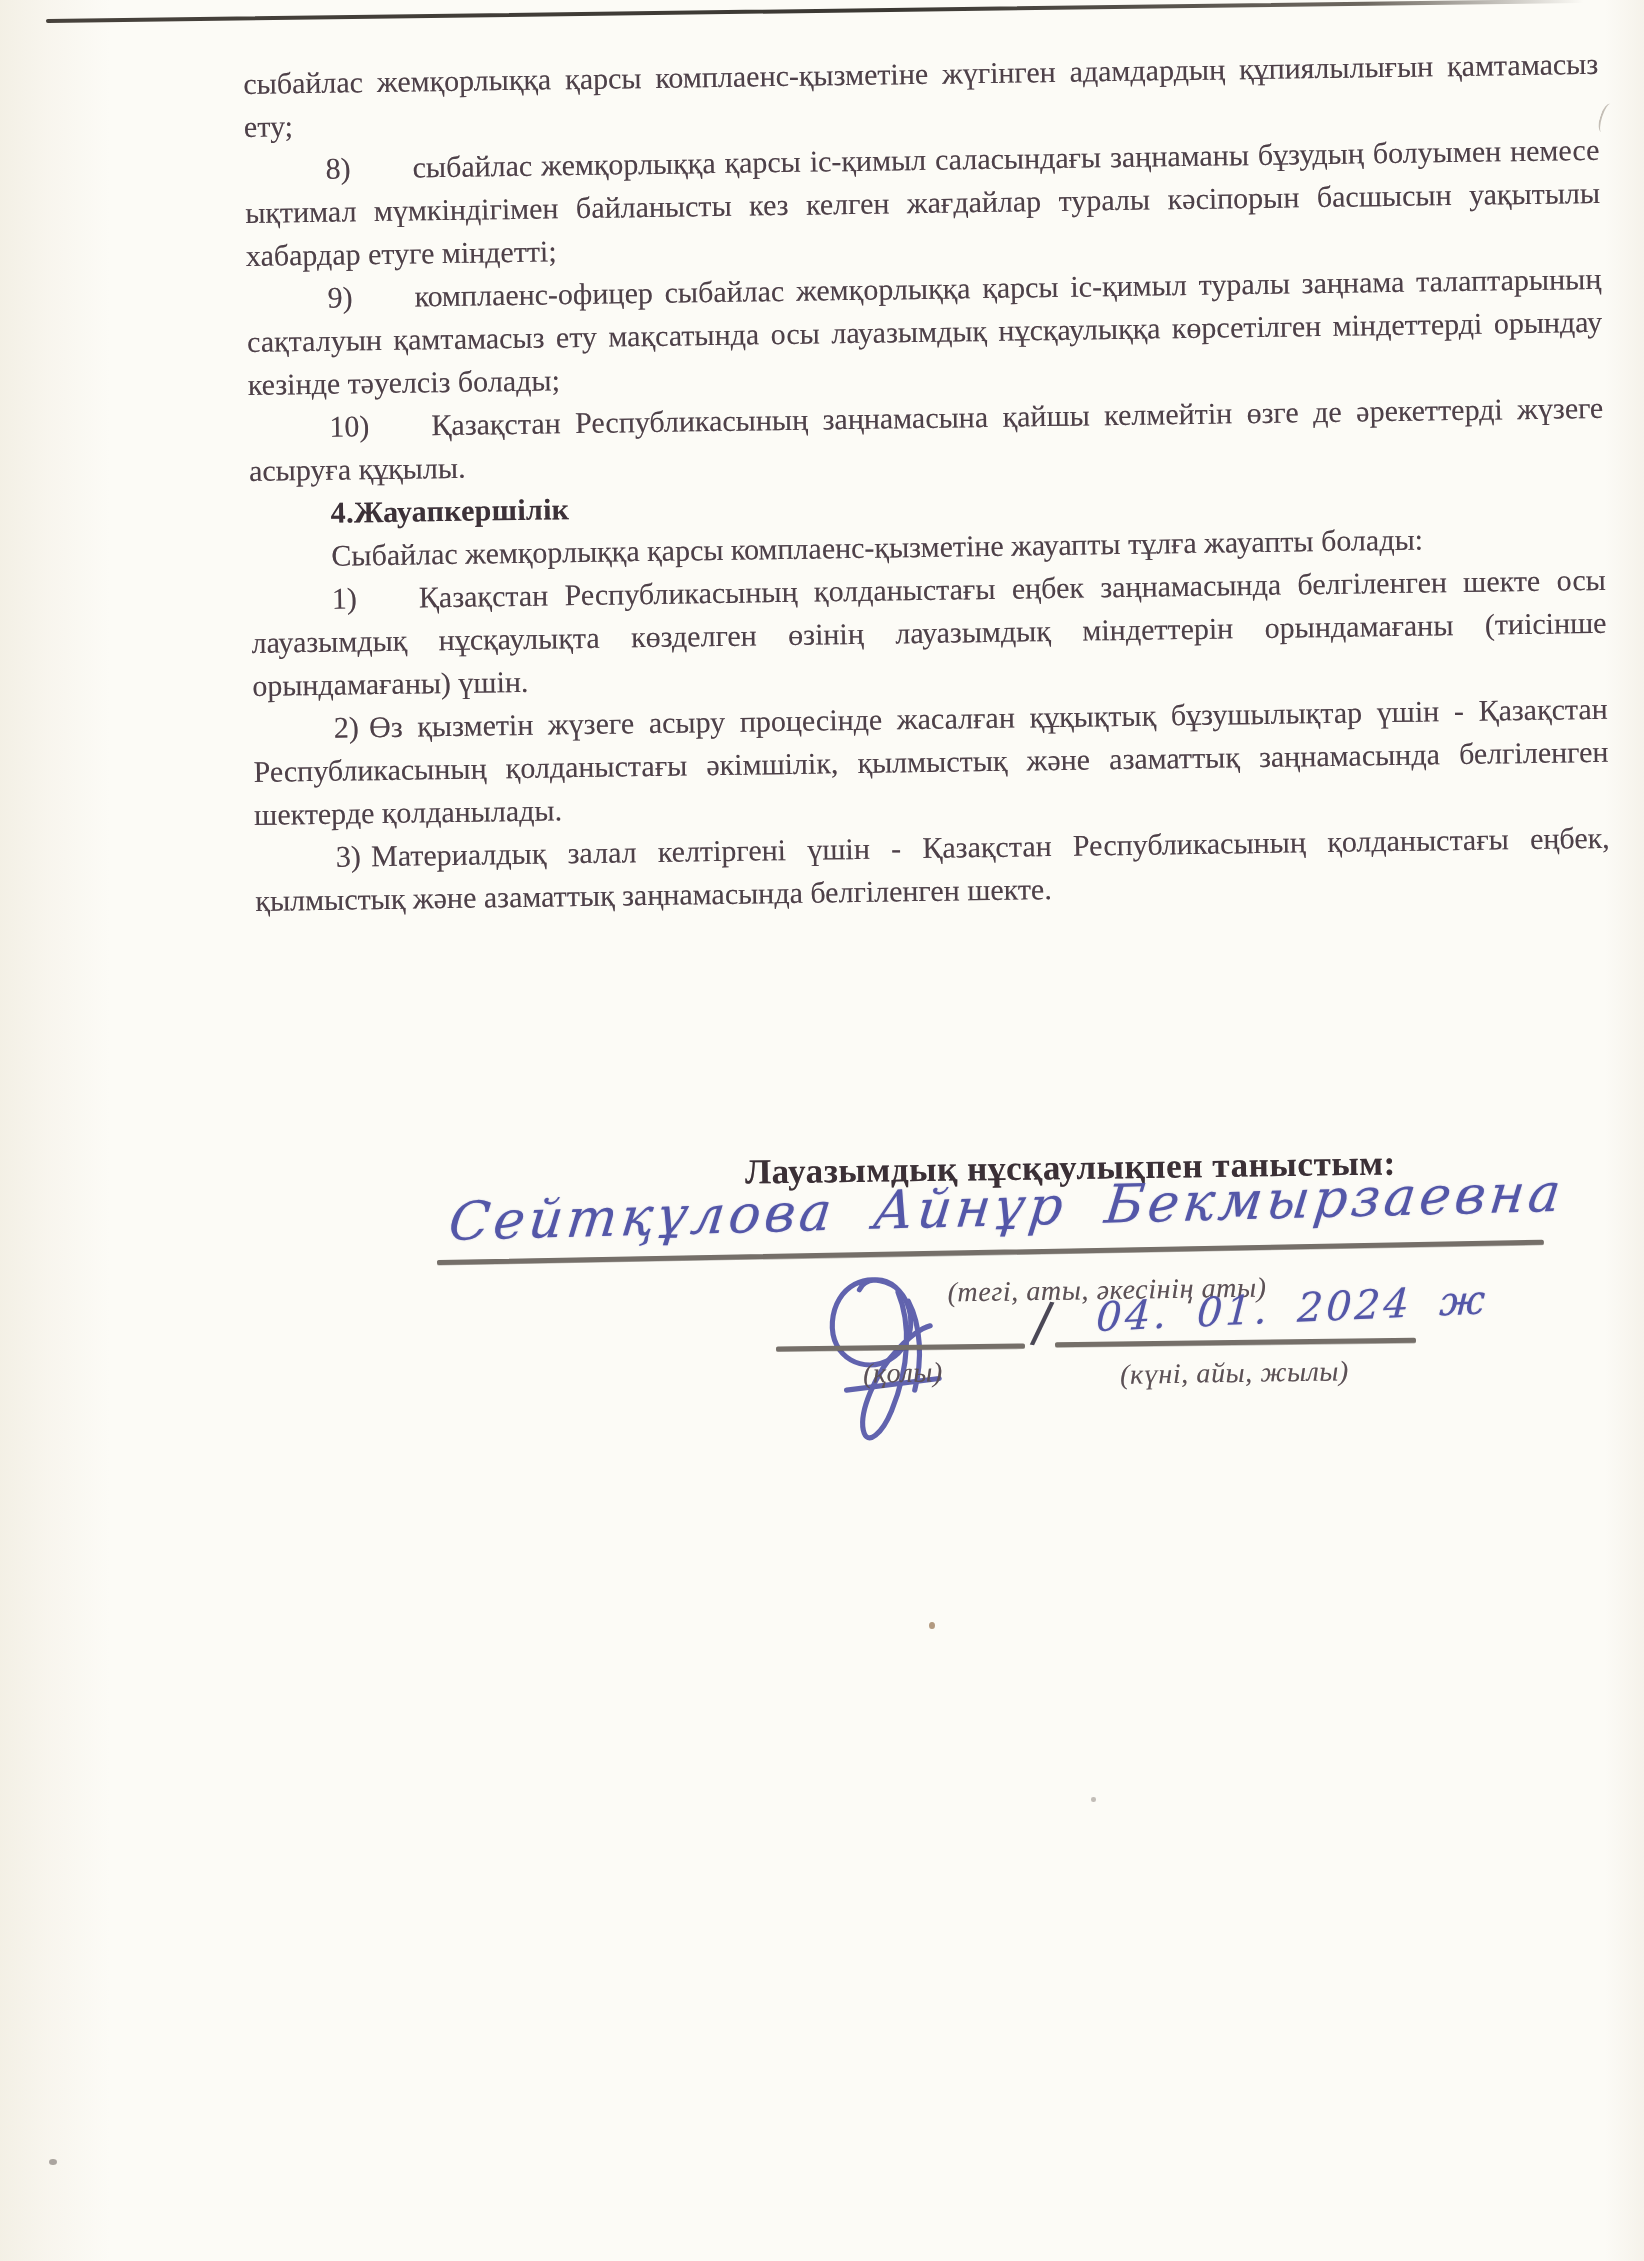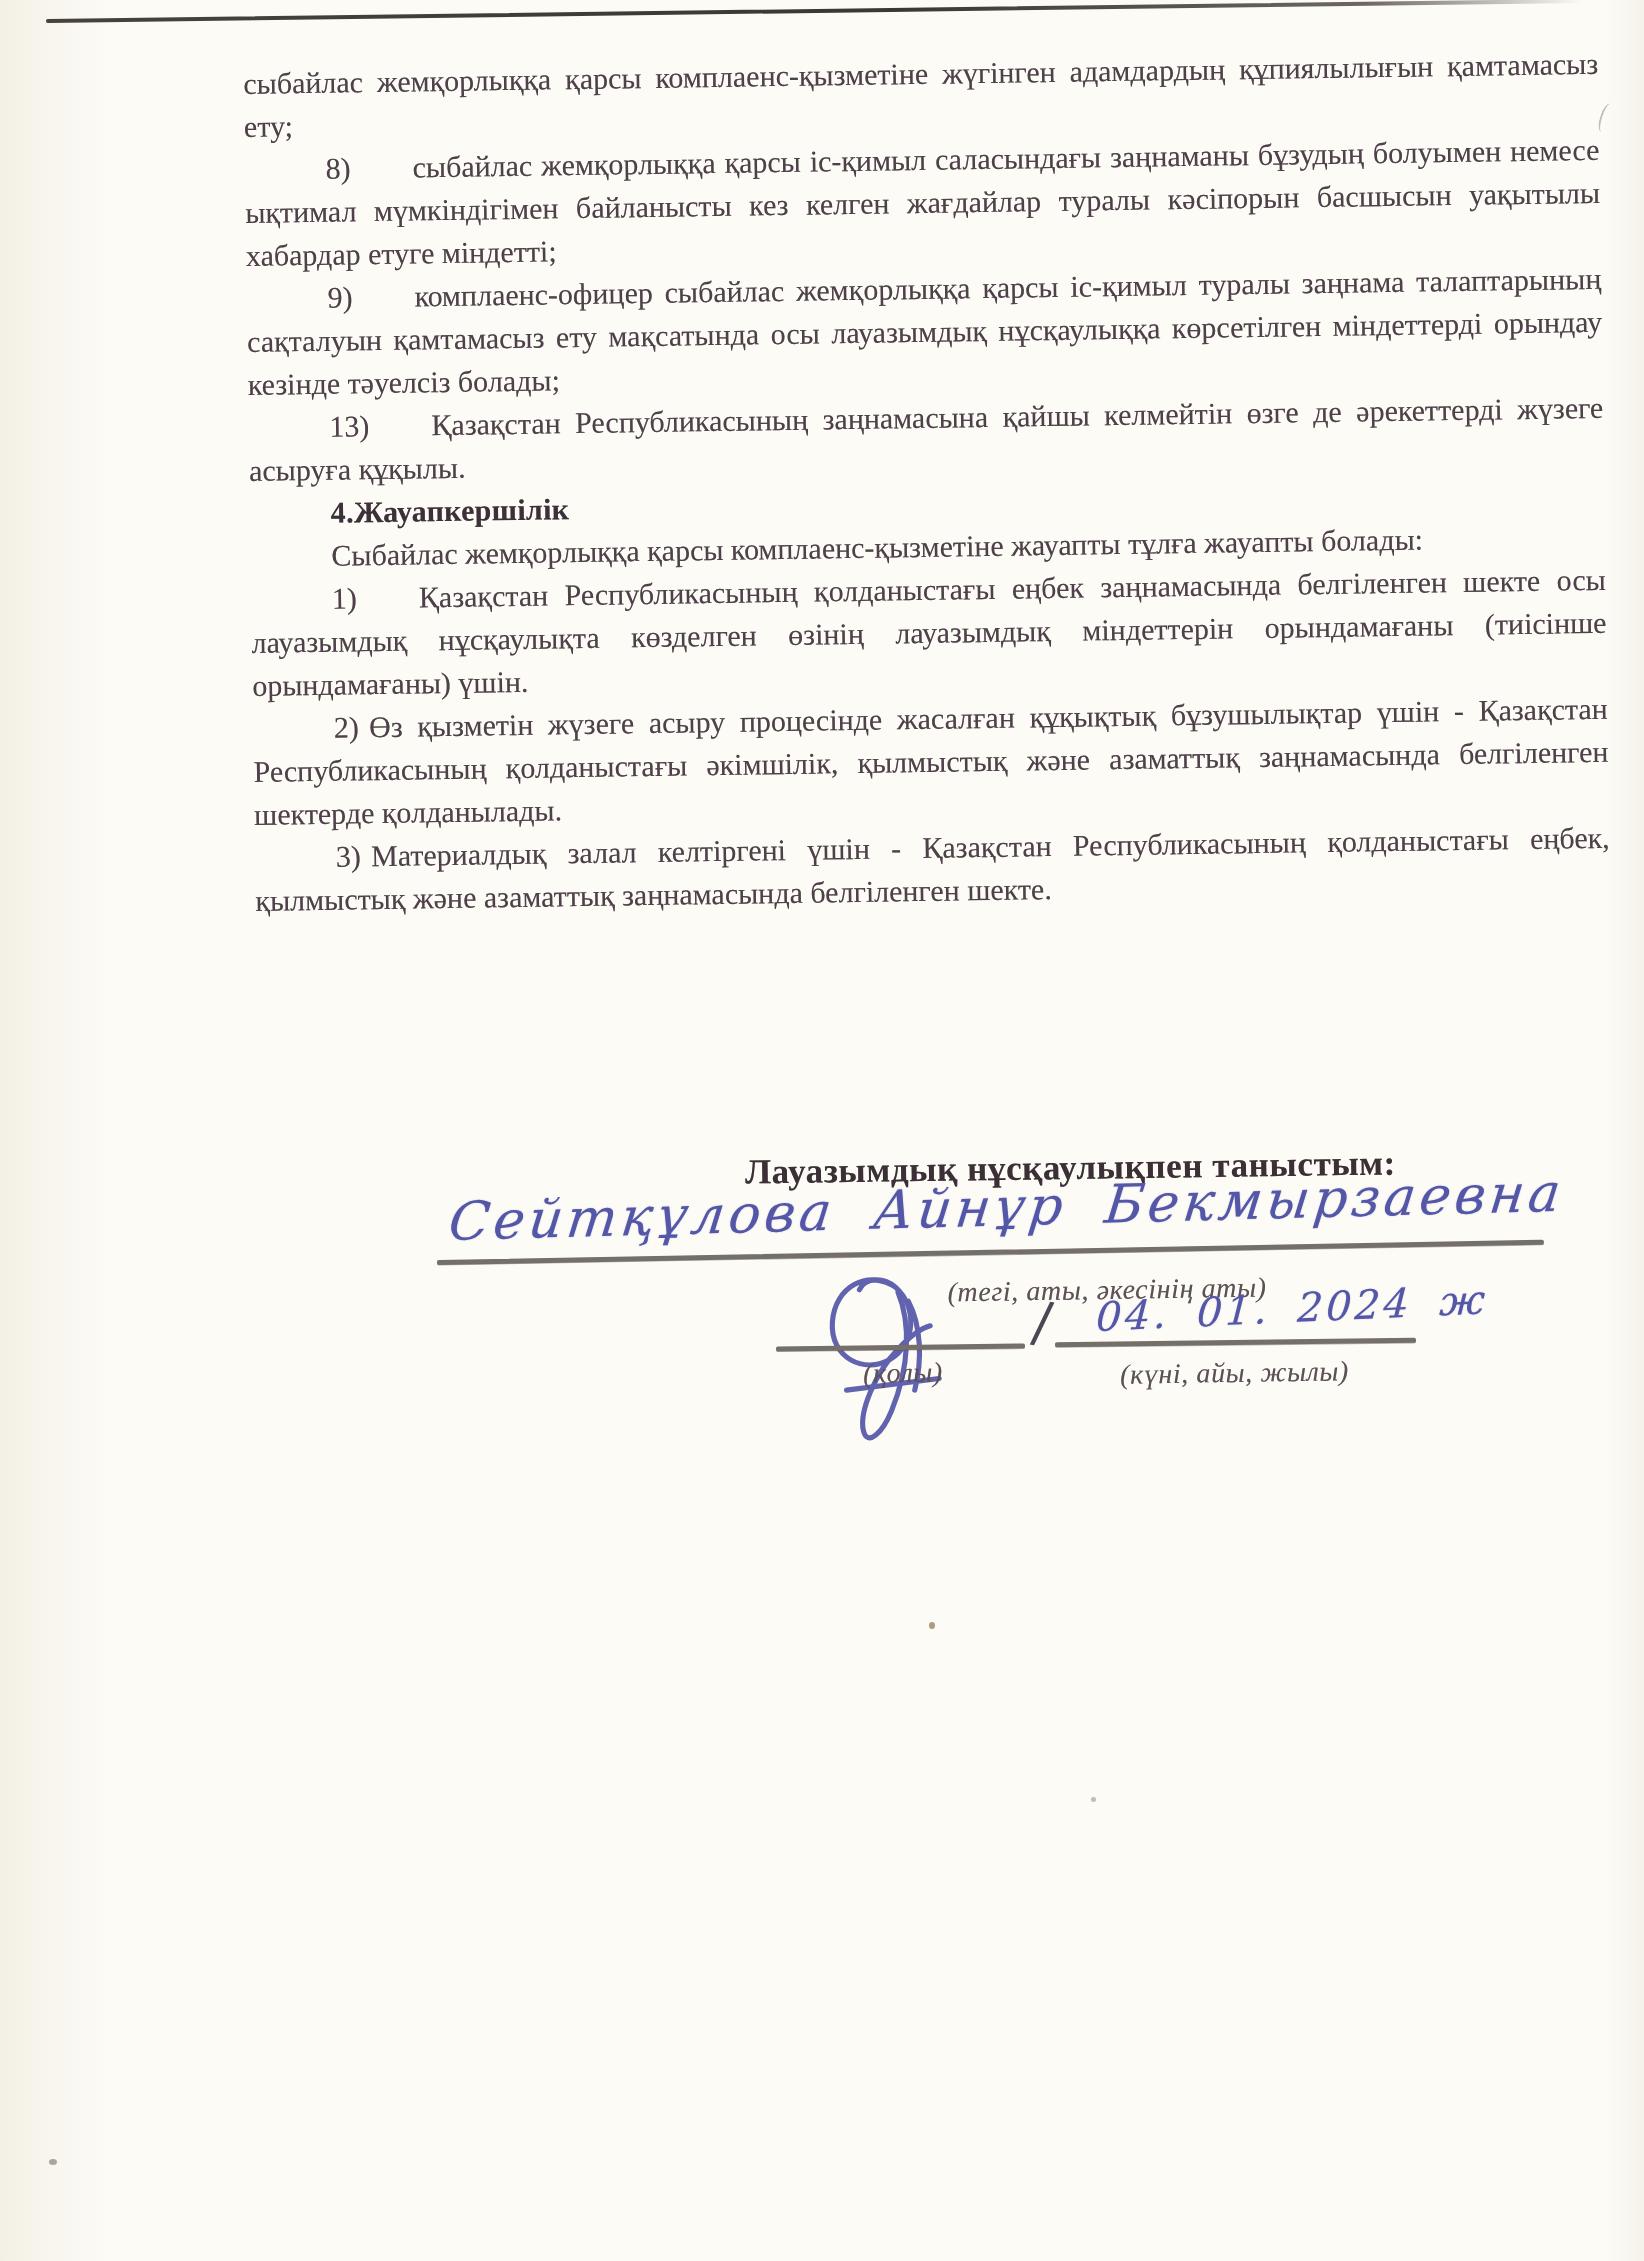--- a/index.html
+++ b/index.html
@@ -92,21 +92,21 @@
 </head>
 <body>
 
 <div class="scan-top-line"></div>
 <div class="corner-mark"></div>
 
 <div class="content">
   <p>сыбайлас жемқорлыққа қарсы комплаенс-қызметіне жүгінген адамдардың құпиялылығын қамтамасыз ету;</p>
   <p class="ind"><span class="num gap-wide">8)</span><span>сыбайлас жемқорлыққа қарсы іс-қимыл саласындағы заңнаманы бұзудың болуымен немесе ықтимал мүмкіндігімен байланысты кез келген жағдайлар туралы кәсіпорын басшысын уақытылы хабардар етуге міндетті;</span></p>
   <p class="ind"><span class="num gap-wide">9)</span><span>комплаенс-офицер сыбайлас жемқорлыққа қарсы іс-қимыл туралы заңнама талаптарының сақталуын қамтамасыз ету мақсатында осы лауазымдық нұсқаулыққа көрсетілген міндеттерді орындау кезінде тәуелсіз болады;</span></p>
-  <p class="ind"><span class="num gap-wide">13)</span><span>Қазақстан Республикасының заңнамасына қайшы келмейтін өзге де әрекеттерді жүзеге асыруға құқылы.</span></p>
+  <p class="ind"><span class="num gap-wide">10)</span><span>Қазақстан Республикасының заңнамасына қайшы келмейтін өзге де әрекеттерді жүзеге асыруға құқылы.</span></p>
   <p class="ind subheading">4.Жауапкершілік</p>
   <p class="ind">Сыбайлас жемқорлыққа қарсы комплаенс-қызметіне жауапты тұлға жауапты болады:</p>
   <p class="ind"><span class="num gap-wide">1)</span><span>Қазақстан Республикасының қолданыстағы еңбек заңнамасында белгіленген шекте осы лауазымдық нұсқаулықта көзделген өзінің лауазымдық міндеттерін орындамағаны (тиісінше орындамағаны) үшін.</span></p>
   <p class="ind"><span class="num gap-narrow">2)</span><span>Өз қызметін жүзеге асыру процесінде жасалған құқықтық бұзушылықтар үшін - Қазақстан Республикасының қолданыстағы әкімшілік, қылмыстық және азаматтық заңнамасында белгіленген шектерде қолданылады.</span></p>
   <p class="ind"><span class="num gap-narrow">3)</span><span>Материалдық залал келтіргені үшін - Қазақстан Республикасының қолданыстағы еңбек, қылмыстық және азаматтық заңнамасында белгіленген шекте.</span></p>
 </div>
 
 <div class="sig-heading">Лауазымдық нұсқаулықпен таныстым:</div>
 
 <div class="script name-script">Сейтқұлова Айнұр Бекмырзаевна</div>

